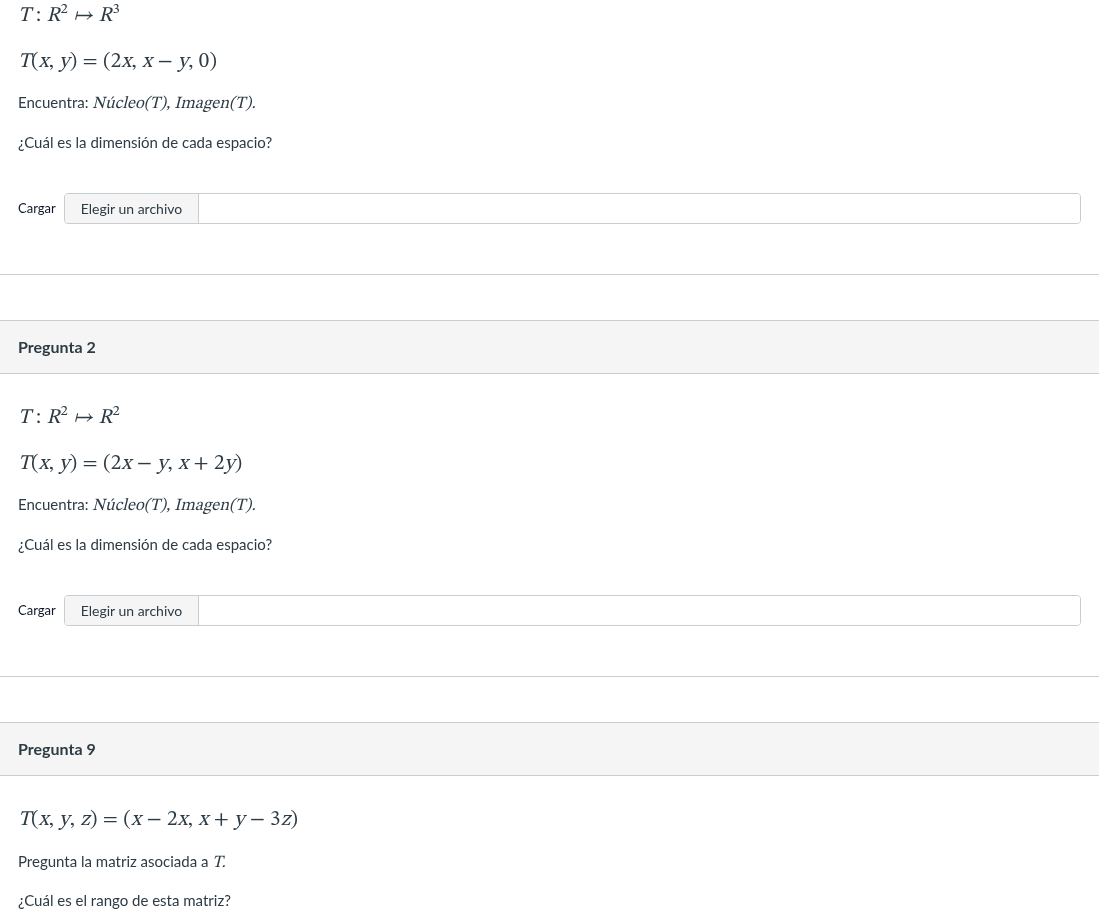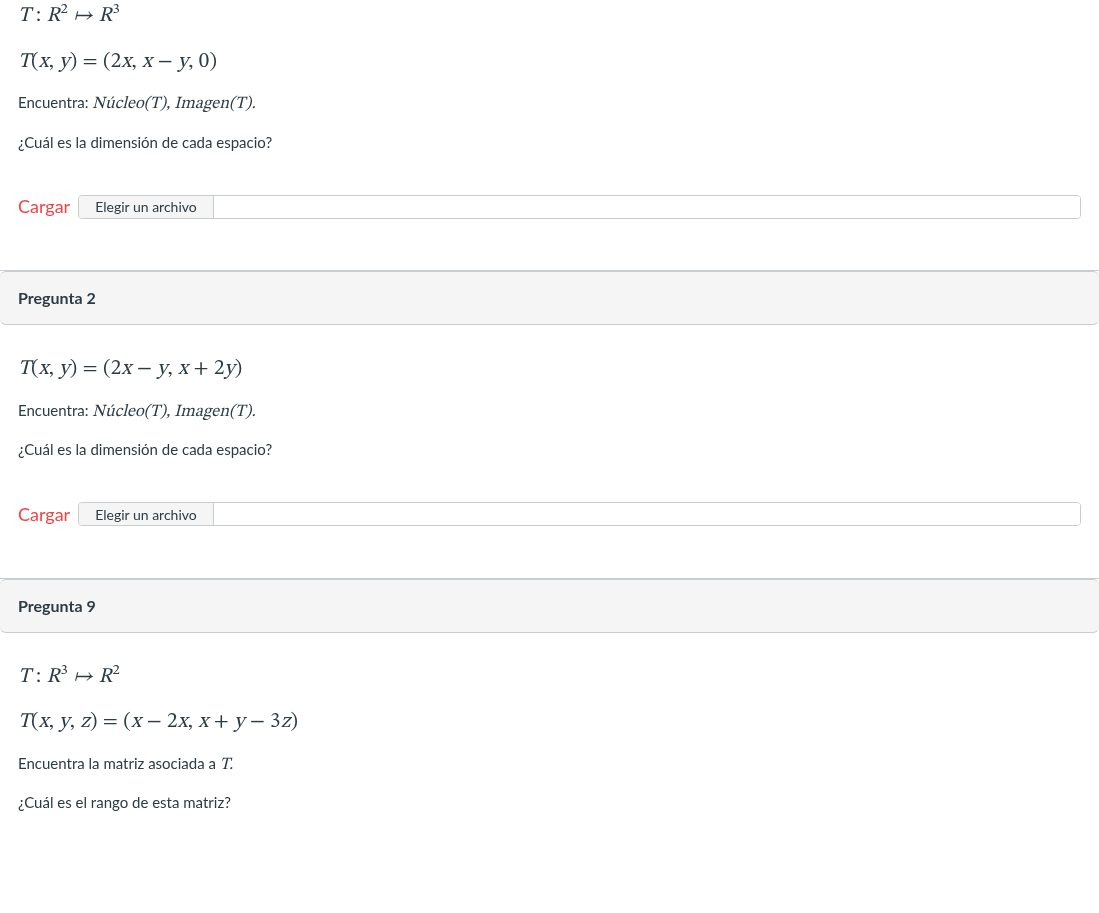--- a/index.html
+++ b/index.html
@@ -11,21 +11,21 @@
     line-height: 1.5;
   }
   .question-header {
     background: #f5f5f5;
     border-bottom: 1px solid #c7cdd1;
     border-top: 1px solid #c7cdd1;
     padding: 14px 18px;
     font-weight: 700;
     font-size: 16px;
     color: #2d3b45;
-    border-radius: 6px;
+    margin-top: 45px;
   }
   .question-body {
     padding: 28px 18px 30px 18px;
   }
   .math-line {
     font-family: "Cambria Math", "STIX Two Math", "Latin Modern Math", Georgia, serif;
     font-size: 21px;
     margin-bottom: 14px;
     letter-spacing: 0.2px;
     font-style: italic;
@@ -48,31 +48,31 @@
     font-style: italic;
     font-size: 17px;
   }
   .upload-row {
     margin-top: 40px;
     display: flex;
     align-items: center;
     gap: 8px;
   }
   .upload-label {
-    font-size: 18px;
-    color: #ef4444;
+    font-size: 13px;
+    color: #0f172a;
     text-align: center;
   }
   .file-group {
     flex: 1;
     display: flex;
     border: 1px solid #c7cdd1;
     border-radius: 4px;
     overflow: hidden;
-    height: 24px;
+    height: 31px;
   }
   .file-btn {
     background: #f5f5f5;
     border: none;
     border-right: 1px solid #c7cdd1;
     padding: 0 16px;
     font-size: 14px;
     color: #2d3b45;
     cursor: pointer;
     font-family: inherit;
@@ -104,38 +104,38 @@
       <button class="file-btn">Elegir un archivo</button>
       <div class="file-display"></div>
     </div>
   </div>
 </div>
 
 <div style="border-top:1px solid #c7cdd1; margin-top:20px;"></div>
 
 <div class="question-header">Pregunta 2</div>
 <div class="question-body">
+  <div class="math-line"><span class="mi">T</span>&nbsp;<span class="rm">:</span>&nbsp;<span class="mi">R</span><sup>2</sup>&nbsp;↦&nbsp;<span class="mi">R</span><sup>2</sup></div>
   <div class="math-line"><span class="mi">T</span><span class="rm">(</span><span class="mi">x</span><span class="rm">,</span>&nbsp;<span class="mi">y</span><span class="rm">)</span>&nbsp;<span class="rm">=</span>&nbsp;<span class="rm">(2</span><span class="mi">x</span>&nbsp;<span class="rm">−</span>&nbsp;<span class="mi">y</span><span class="rm">,</span>&nbsp;<span class="mi">x</span>&nbsp;<span class="rm">+</span>&nbsp;<span class="rm">2</span><span class="mi">y</span><span class="rm">)</span></div>
   <div class="text-line">
     <span>Encuentra: </span><span class="mathseg"><span class="mi">N</span><span class="rm">ú</span><span class="mi">cleo</span><span class="rm">(</span><span class="mi">T</span><span class="rm">)</span><span class="rm">,</span>&nbsp;<span class="mi">Imagen</span><span class="rm">(</span><span class="mi">T</span><span class="rm">)</span><span class="rm">.</span></span>
   </div>
   <div class="text-line">¿Cuál es la dimensión de cada espacio?</div>
 
   <div class="upload-row">
     <span class="upload-label">Cargar</span>
     <div class="file-group">
       <button class="file-btn">Elegir un archivo</button>
       <div class="file-display"></div>
     </div>
   </div>
 </div>
 
 <div style="border-top:1px solid #c7cdd1; margin-top:20px;"></div>
 
 <div class="question-header">Pregunta 9</div>
 <div class="question-body">
-  <div class="math-line"><span class="mi">T</span>&nbsp;<span class="rm">:</span>&nbsp;<span class="mi">R</span><sup>3</sup>&nbsp;↦&nbsp;<span class="mi">R</span><sup>2</sup></div>
   <div class="math-line"><span class="mi">T</span><span class="rm">(</span><span class="mi">x</span><span class="rm">,</span>&nbsp;<span class="mi">y</span><span class="rm">,</span>&nbsp;<span class="mi">z</span><span class="rm">)</span>&nbsp;<span class="rm">=</span>&nbsp;<span class="rm">(</span><span class="mi">x</span>&nbsp;<span class="rm">−</span>&nbsp;<span class="rm">2</span><span class="mi">x</span><span class="rm">,</span>&nbsp;<span class="mi">x</span>&nbsp;<span class="rm">+</span>&nbsp;<span class="mi">y</span>&nbsp;<span class="rm">−</span>&nbsp;<span class="rm">3</span><span class="mi">z</span><span class="rm">)</span></div>
   <div class="text-line">
-    <span>Encuentra la matriz asociada a </span><span class="mathseg"><span class="mi">T</span><span class="rm">.</span></span>
+    <span>Pregunta la matriz asociada a </span><span class="mathseg"><span class="mi">T</span><span class="rm">.</span></span>
   </div>
   <div class="text-line">¿Cuál es el rango de esta matriz?</div>
 </div>
 
 </body></html>

